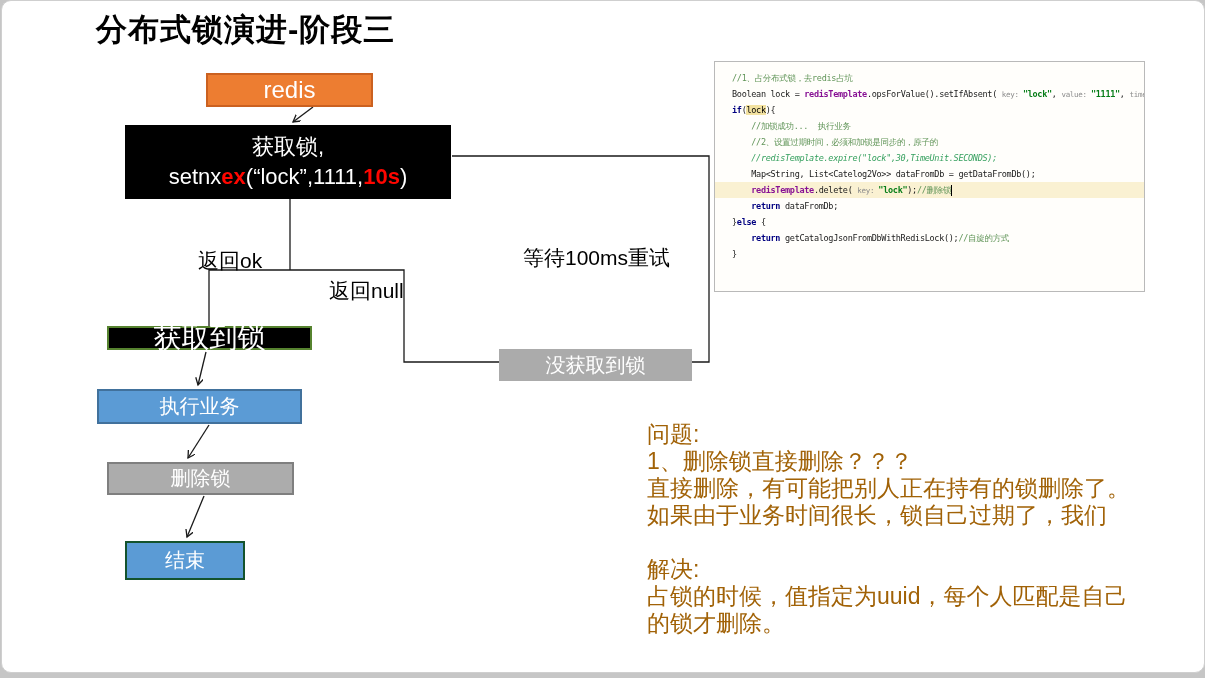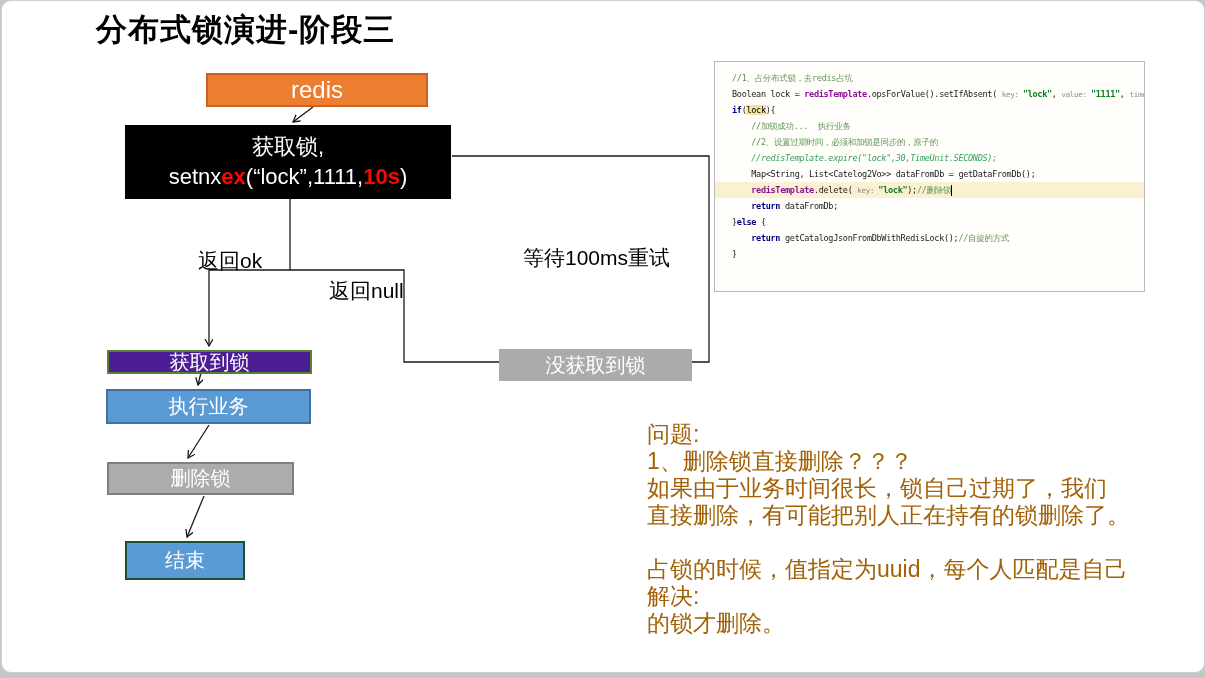--- a/index.html
+++ b/index.html
@@ -4,26 +4,26 @@
 <style>
   html,body{margin:0;padding:0;background:#c6c6c6;font-family:"Liberation Sans",sans-serif;}
   .stage{position:relative;width:1205px;height:678px;background:#c6c6c6;overflow:hidden;}
   .slide{position:absolute;left:1px;top:0;width:1202px;height:671px;background:#ffffff;
          border:1px solid #cfcfcf;border-radius:10px;}
   .abs{position:absolute;}
   .title{left:94px;top:8px;font-size:31px;font-weight:600;color:#000;letter-spacing:1px;}
   .connectors{left:0;top:0;width:1205px;height:678px;pointer-events:none;}
 
   .node{display:flex;align-items:center;justify-content:center;color:#fff;text-align:center;box-sizing:border-box;}
-  .node-redis{left:204px;top:72px;width:222px;height:34px;background:#ED7D31;border:2px solid #CB6120;font-size:24px;}
+  .node-redis{left:204px;top:72px;width:167px;height:34px;background:#ED7D31;border:2px solid #CB6120;font-size:24px;}
   .node-acquire{left:123px;top:124px;width:326px;height:74px;background:#000;flex-direction:column;
                 font-size:22px;line-height:30px;text-align:right;}
   .red{color:#FF0600;font-weight:700;}
-  .node-got{left:105px;top:325px;width:205px;height:24px;background:#4c1d95;border:2px solid #56832F;font-size:20px;margin-top:24px;}
-  .node-exec{left:104px;top:388px;width:205px;height:35px;background:#5B9BD5;border:2px solid #41719C;font-size:20px;}
+  .node-got{left:105px;top:325px;width:205px;height:24px;background:#000000;border:2px solid #56832F;font-size:28px;}
+  .node-exec{left:95px;top:388px;width:205px;height:35px;background:#5B9BD5;border:2px solid #41719C;font-size:20px;}
   .node-del{left:105px;top:461px;width:187px;height:33px;background:#ACACAC;border:2px solid #7F7F7F;font-size:20px;}
   .node-end{left:123px;top:540px;width:120px;height:39px;background:#5B9BD5;border:2px solid #14532d;font-size:20px;}
   .node-notgot{left:497px;top:348px;width:193px;height:32px;background:#ABABAB;font-size:20px;}
 
   .edge-label{font-size:21px;color:#000;}
   .lbl-ok{left:196px;top:246px;}
   .lbl-null{left:327px;top:276px;}
   .lbl-wait{left:521px;top:243px;}
 
   .code-panel{left:712px;top:60px;width:431px;height:231px;background:#fffefb;border:1px solid #b9b9b9;
@@ -101,22 +101,22 @@
           <div class="code-line"><span class="tk-plain">    </span><span class="tk-kw">return</span><span class="tk-plain"> dataFromDb;</span></div>
           <div class="code-line"><span class="tk-plain">}</span><span class="tk-kw">else</span><span class="tk-plain"> {</span></div>
           <div class="code-line"><span class="tk-plain">    </span><span class="tk-kw">return</span><span class="tk-plain"> getCatalogJsonFromDbWithRedisLock();</span><span class="tk-cmt">//自旋的方式</span></div>
           <div class="code-line"><span class="tk-plain">}</span></div>
         </div>
     </div>
 
     <div class="abs notes">
       <div>问题:</div>
       <div>1、删除锁直接删除？？？</div>
+      <div>直接删除，有可能把别人正在持有的锁删除了。</div>
       <div>如果由于业务时间很长，锁自己过期了，我们</div>
-      <div>直接删除，有可能把别人正在持有的锁删除了。</div>
       <div class="gap"></div>
+      <div>解决:</div>
       <div>占锁的时候，值指定为uuid，每个人匹配是自己</div>
-      <div>解决:</div>
       <div>的锁才删除。</div>
     </div>
 
   </div>
 </div>
 
 </body></html>

